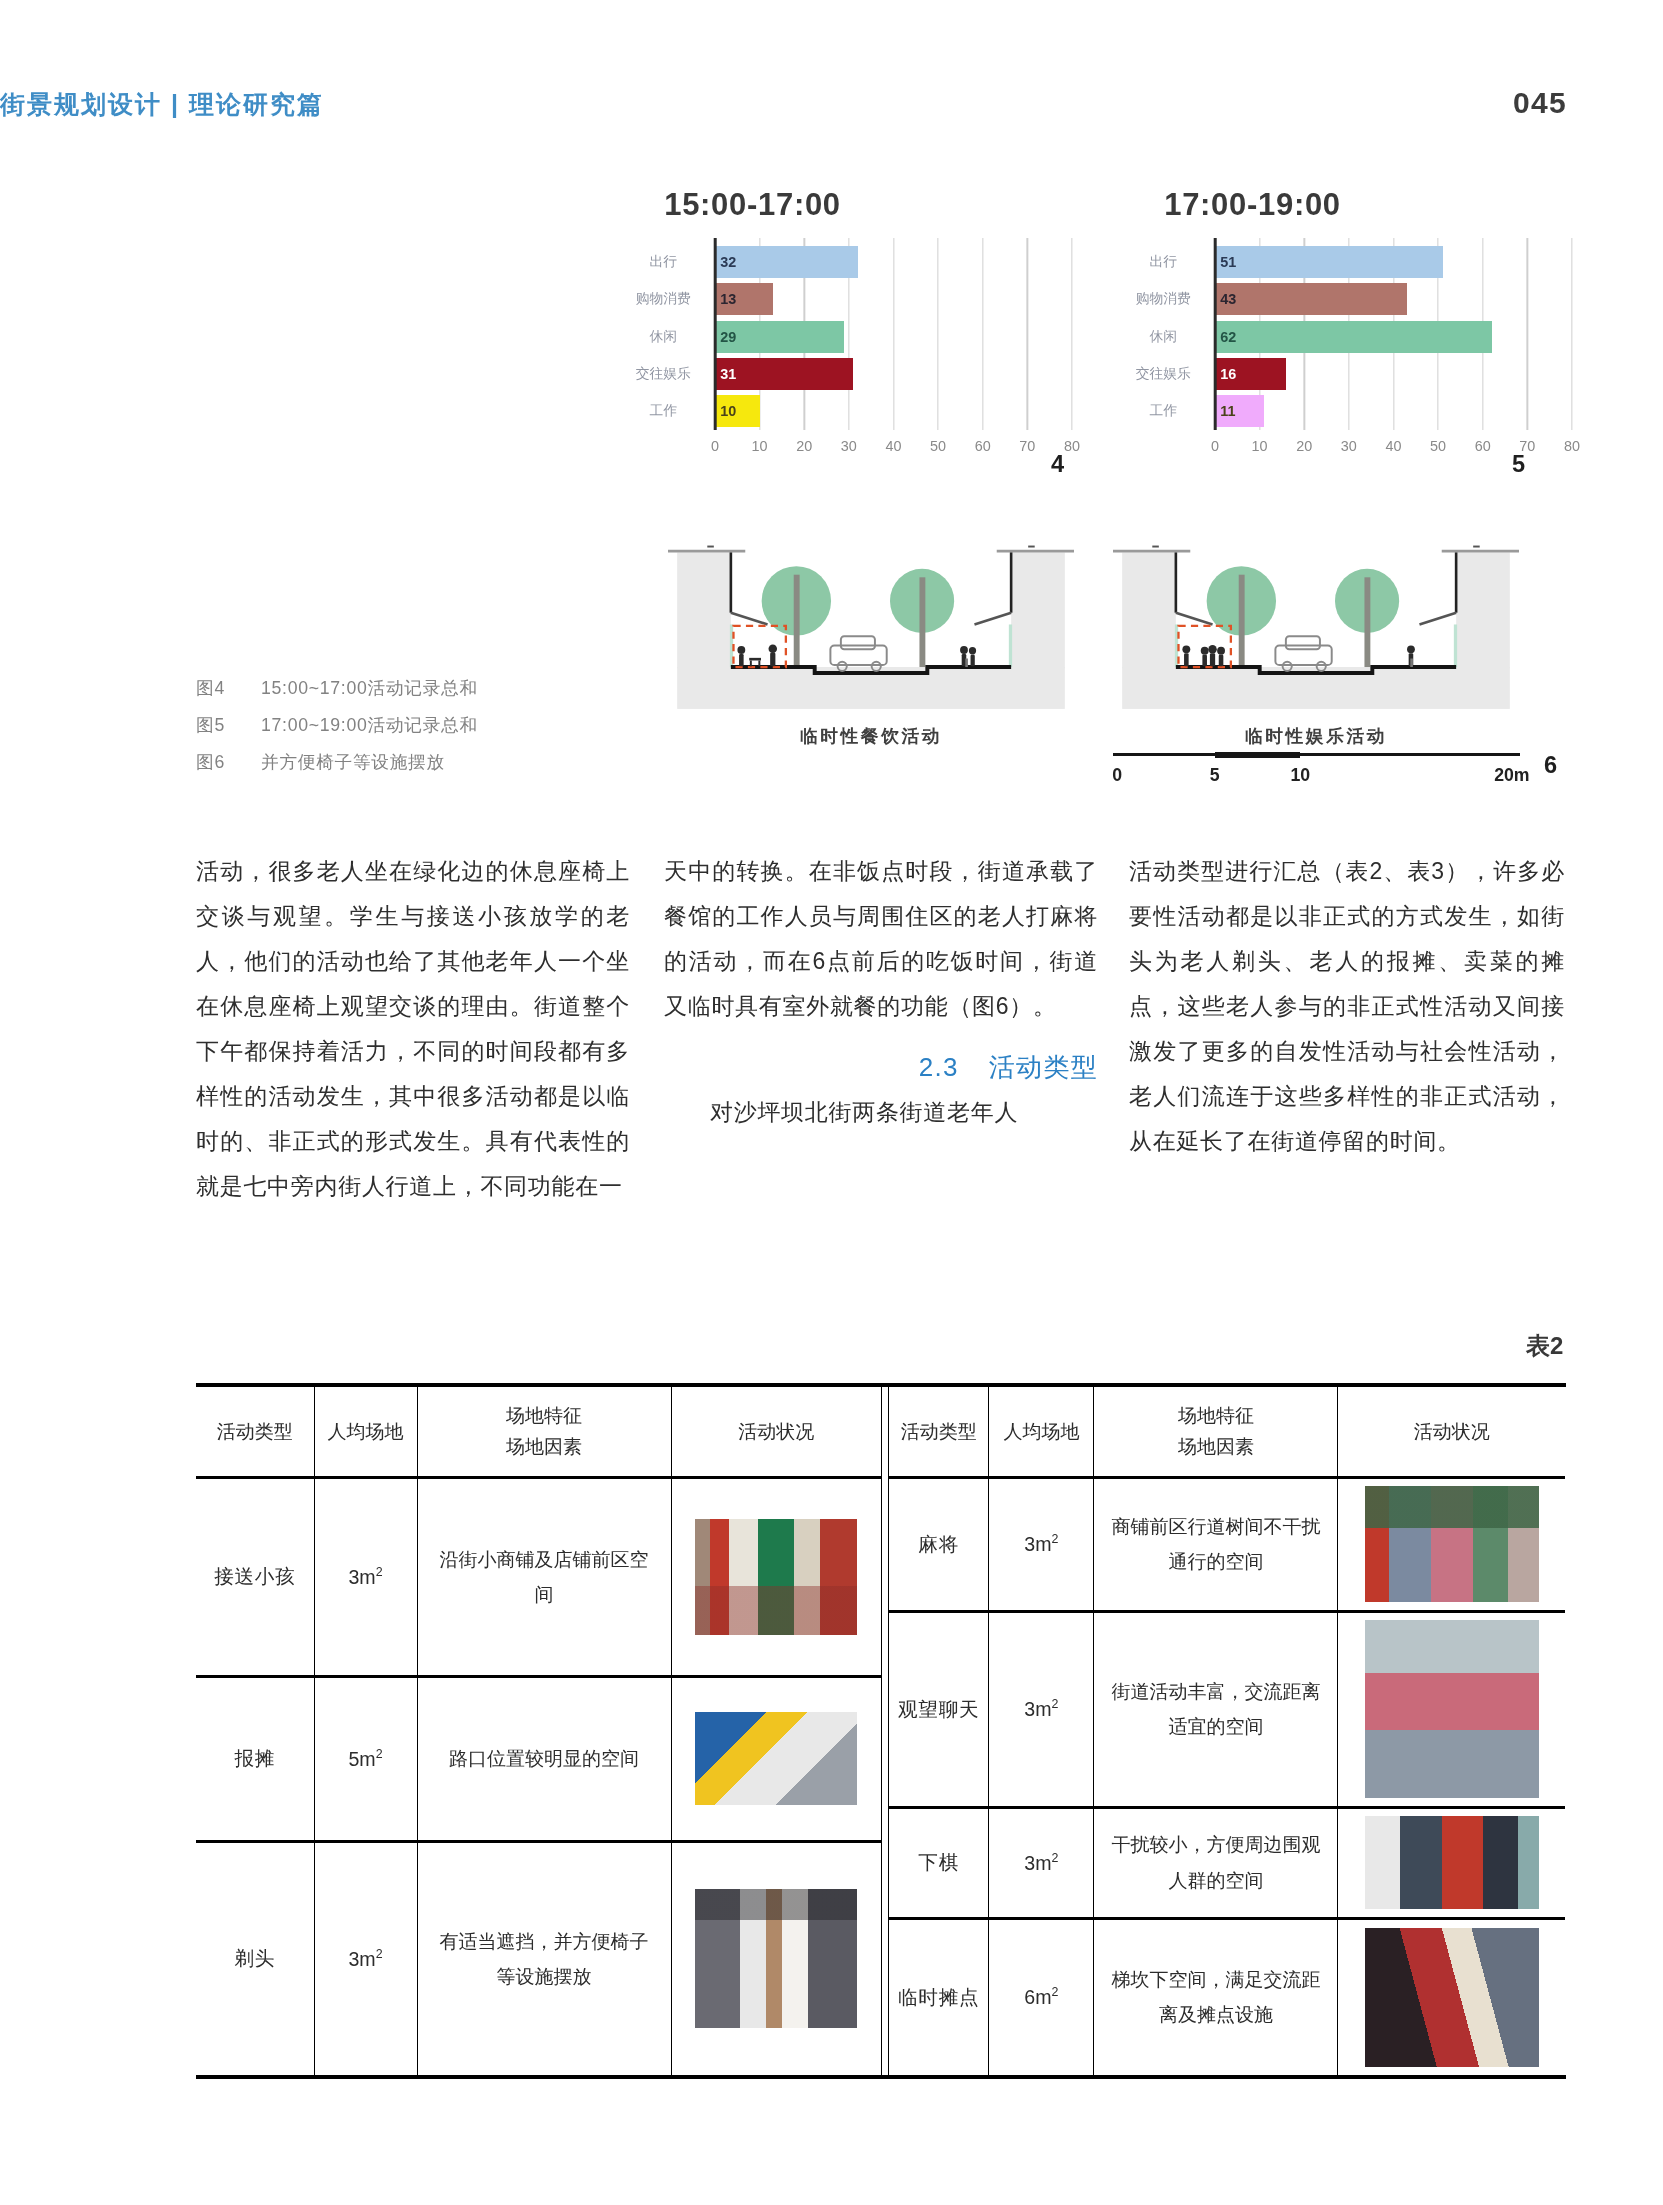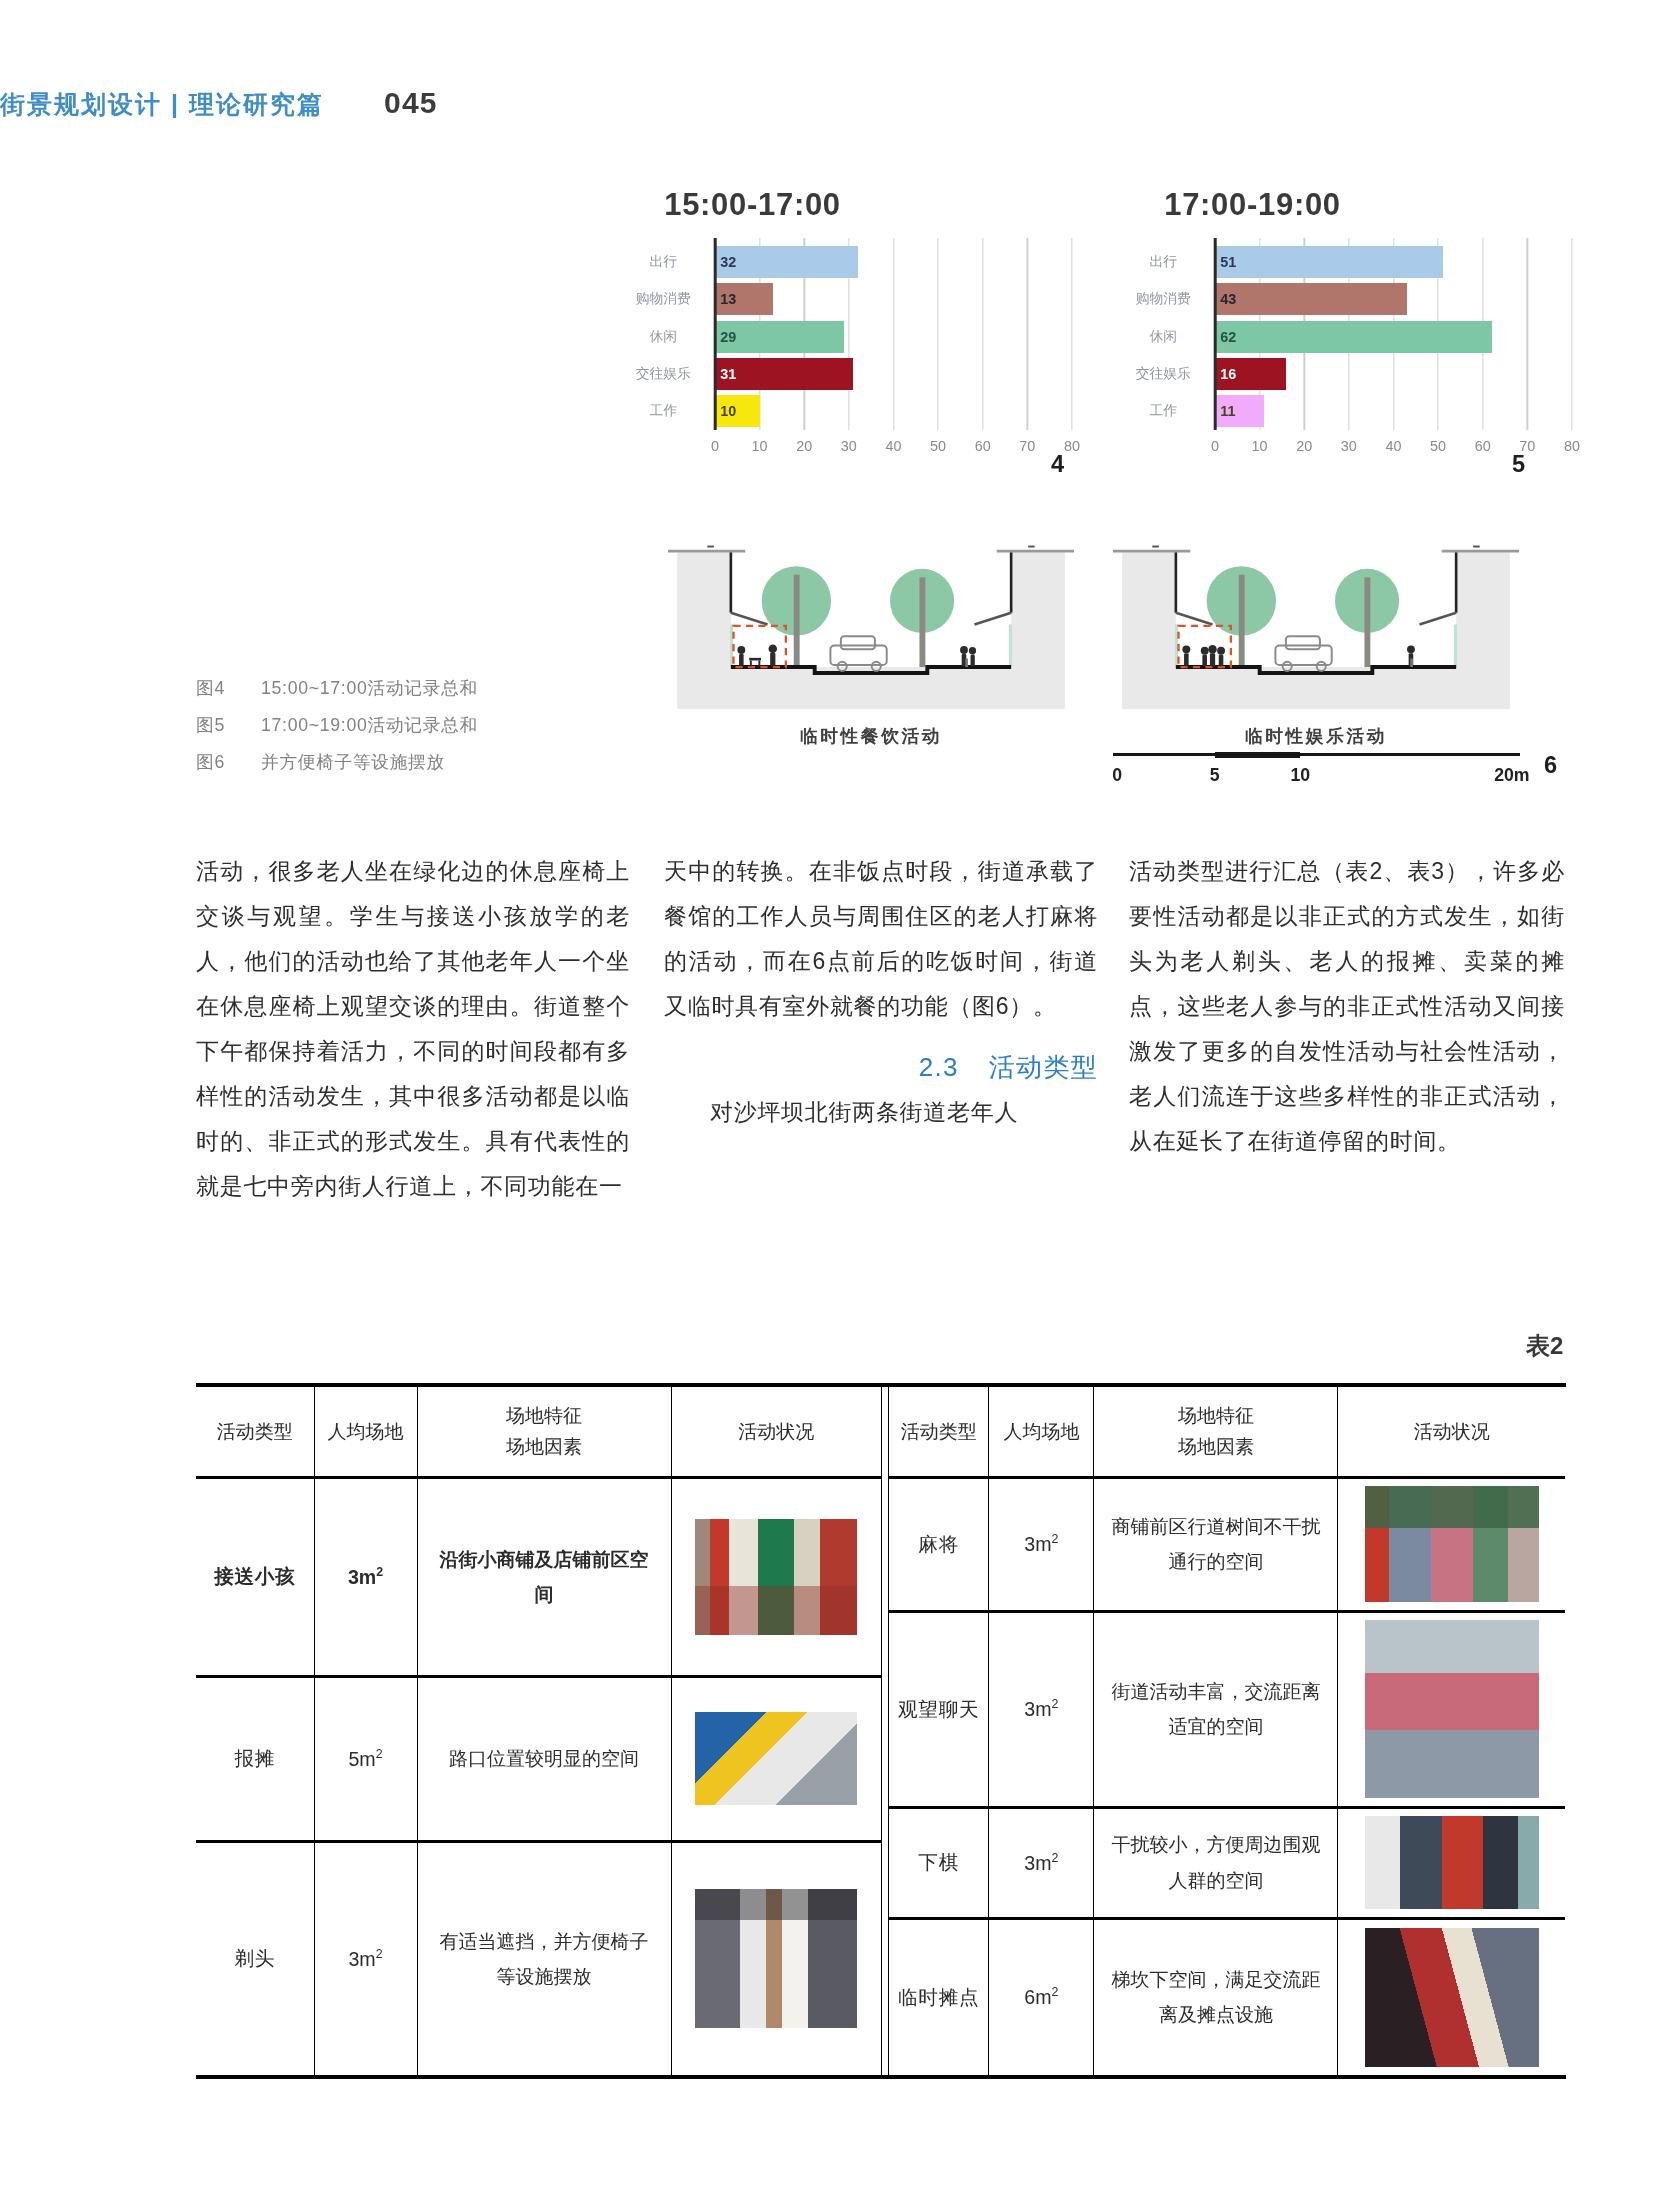--- a/index.html
+++ b/index.html
@@ -1,20 +1,20 @@
 <!DOCTYPE html>
 <html style="font-size:10.5px"><head>
 <meta charset="utf-8">
 <style>
   html,body{margin:0;padding:0;background:#9e9e9e;}
   #page{position:relative;width:1664px;height:2205px;background:#ffffff;margin:0 auto;
         font-family:"Liberation Sans","DejaVu Sans",sans-serif;overflow:hidden;color:#2f2f2f;}
 
   
-  .page-header{position:absolute;top:86px;left:0;right:97px;display:flex;justify-content:flex-start;align-items:baseline;gap:60px;}
+  .page-header{position:absolute;top:86px;left:0;right:97px;display:flex;justify-content:space-between;align-items:baseline;gap:16px;}
   .header-title{color:#3f8dc6;font-size:25px;font-weight:bold;letter-spacing:2px;}
   .page-number{color:#3c3c3c;font-size:30px;font-weight:bold;letter-spacing:1.3px;}
 
   
   .chart{position:absolute;width:422px;height:288px;}
   .chart-title{font-size:31px;font-weight:bold;color:#3a3a3a;letter-spacing:0.7px;margin-left:9.2px;}
   .plot{position:absolute;left:60px;top:56px;width:357px;height:187px;}
   .gridline{position:absolute;top:-5.2px;bottom:0;width:1.3px;background:#cfcfcf;transform:translateX(-50%);}
   .gridline.axisline{width:2.6px;background:#2b2b2b;z-index:2;}
   .xtick{position:absolute;top:calc(100% + 7.9px);transform:translateX(-50%);font-size:14.4px;color:#8a8a8a;}
@@ -340,21 +340,21 @@
       <thead>
         <tr>
           <th>活动类型</th>
           <th>人均场地</th>
           <th>场地特征
 场地因素</th>
           <th>活动状况</th>
         </tr>
       </thead>
       <tbody id="tbody-left">
-          <tr style="height: 134px; font-weight: bold;">
+          <tr style="height: 134px;">
             <td class="c-type">接送小孩</td>
             <td class="c-area"><span>3m</span><sup>2</sup></td>
             <td class="c-feat">沿街小商铺及店铺前区空间</td>
             <td class="c-photo">
               <div class="photo ph-l1" style="width: 162px; height: 116px;"></div>
             </td>
           </tr>
           <tr style="height: 111px;">
             <td class="c-type">报摊</td>
             <td class="c-area"><span>5m</span><sup>2</sup></td>

